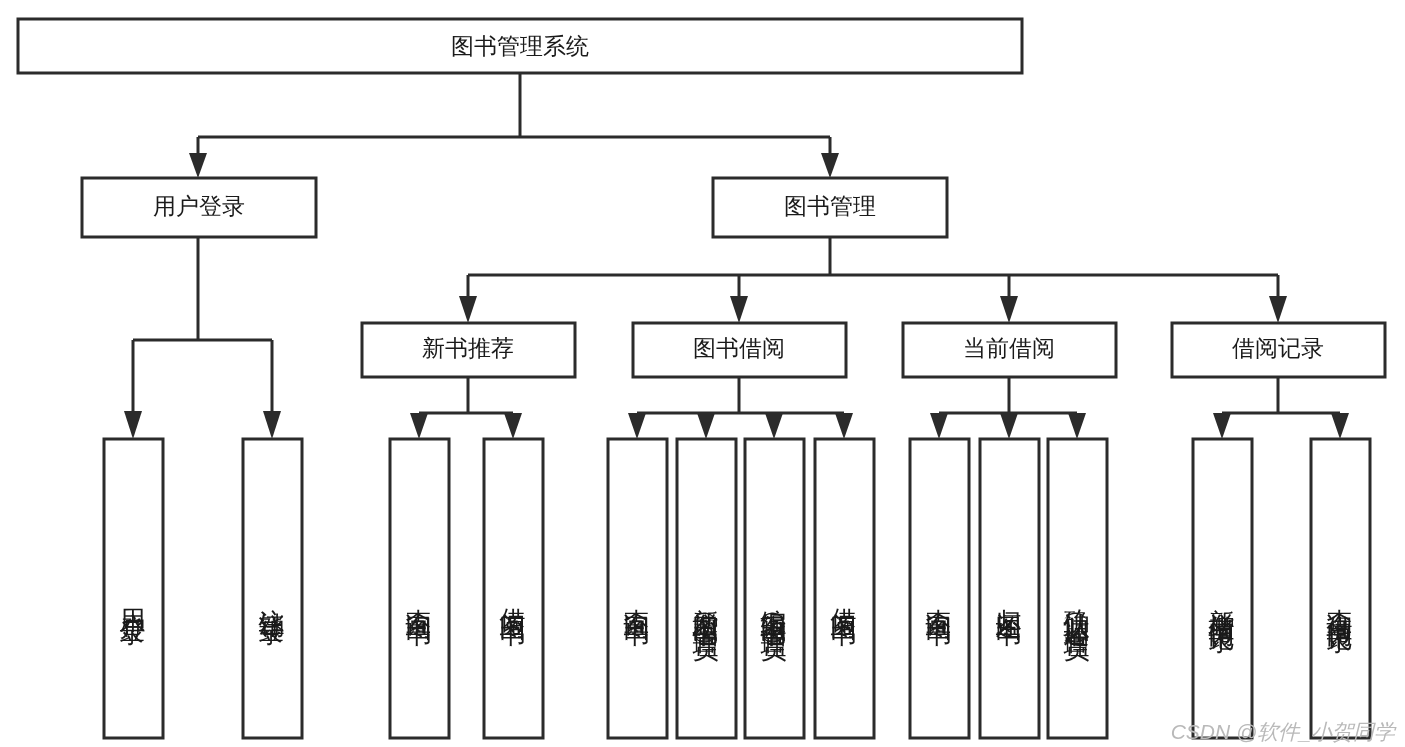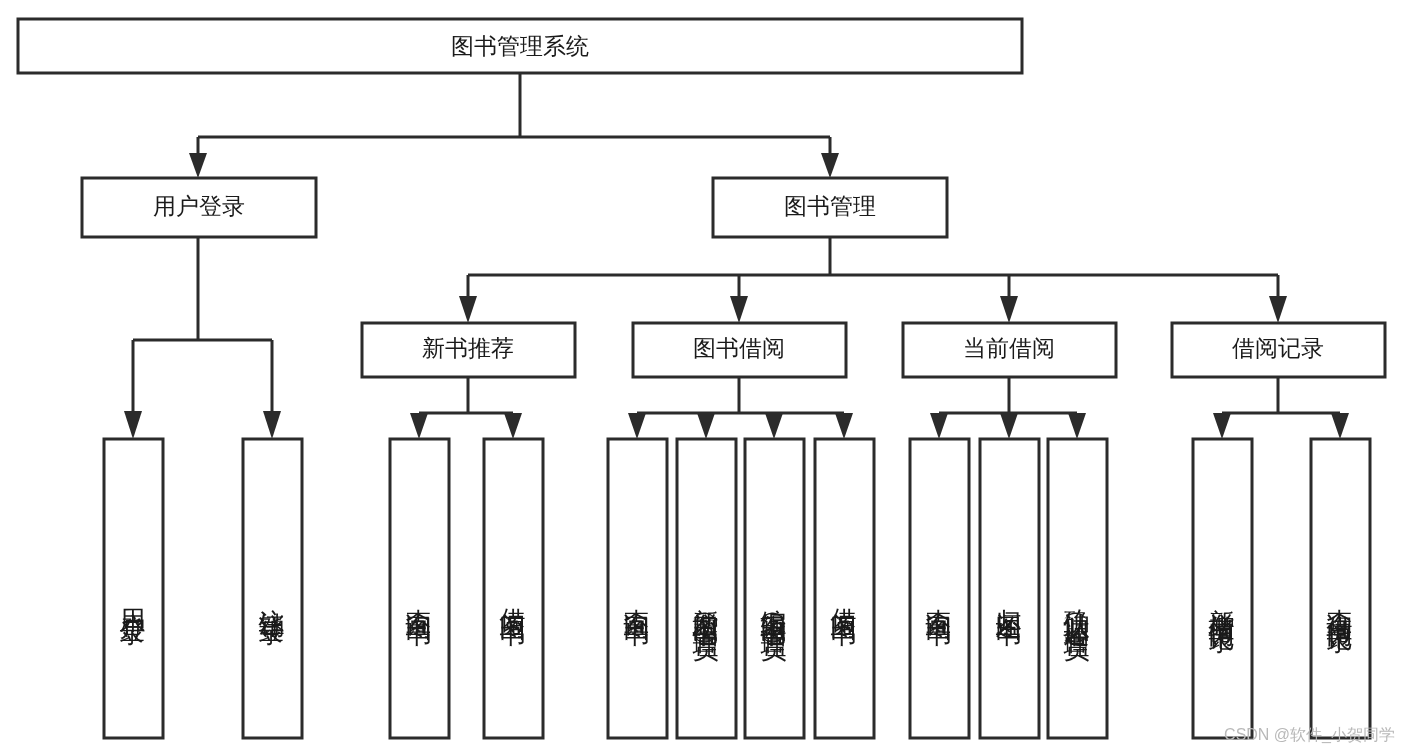--- a/index.html
+++ b/index.html
@@ -55,24 +55,25 @@
     writing-mode: vertical-rl;
     text-orientation: upright;
     letter-spacing: 4px;
     dominant-baseline: central;
   }
   .watermark-text {
     position: absolute;
     right: 10px;
     bottom: 6px;
     font-family: "Liberation Sans", "DejaVu Sans", sans-serif;
-    font-size: 16px;
+    font-size: 21px;
     color: #b9b9b9;
     white-space: nowrap;
     user-select: none;
+    font-style: italic;
   }
 </style>
 </head>
 <body>
 
 <div id="diagram-root">
 
   <svg id="flow" viewBox="0 0 1405 747" xmlns="http://www.w3.org/2000/svg">
 
     <defs>

